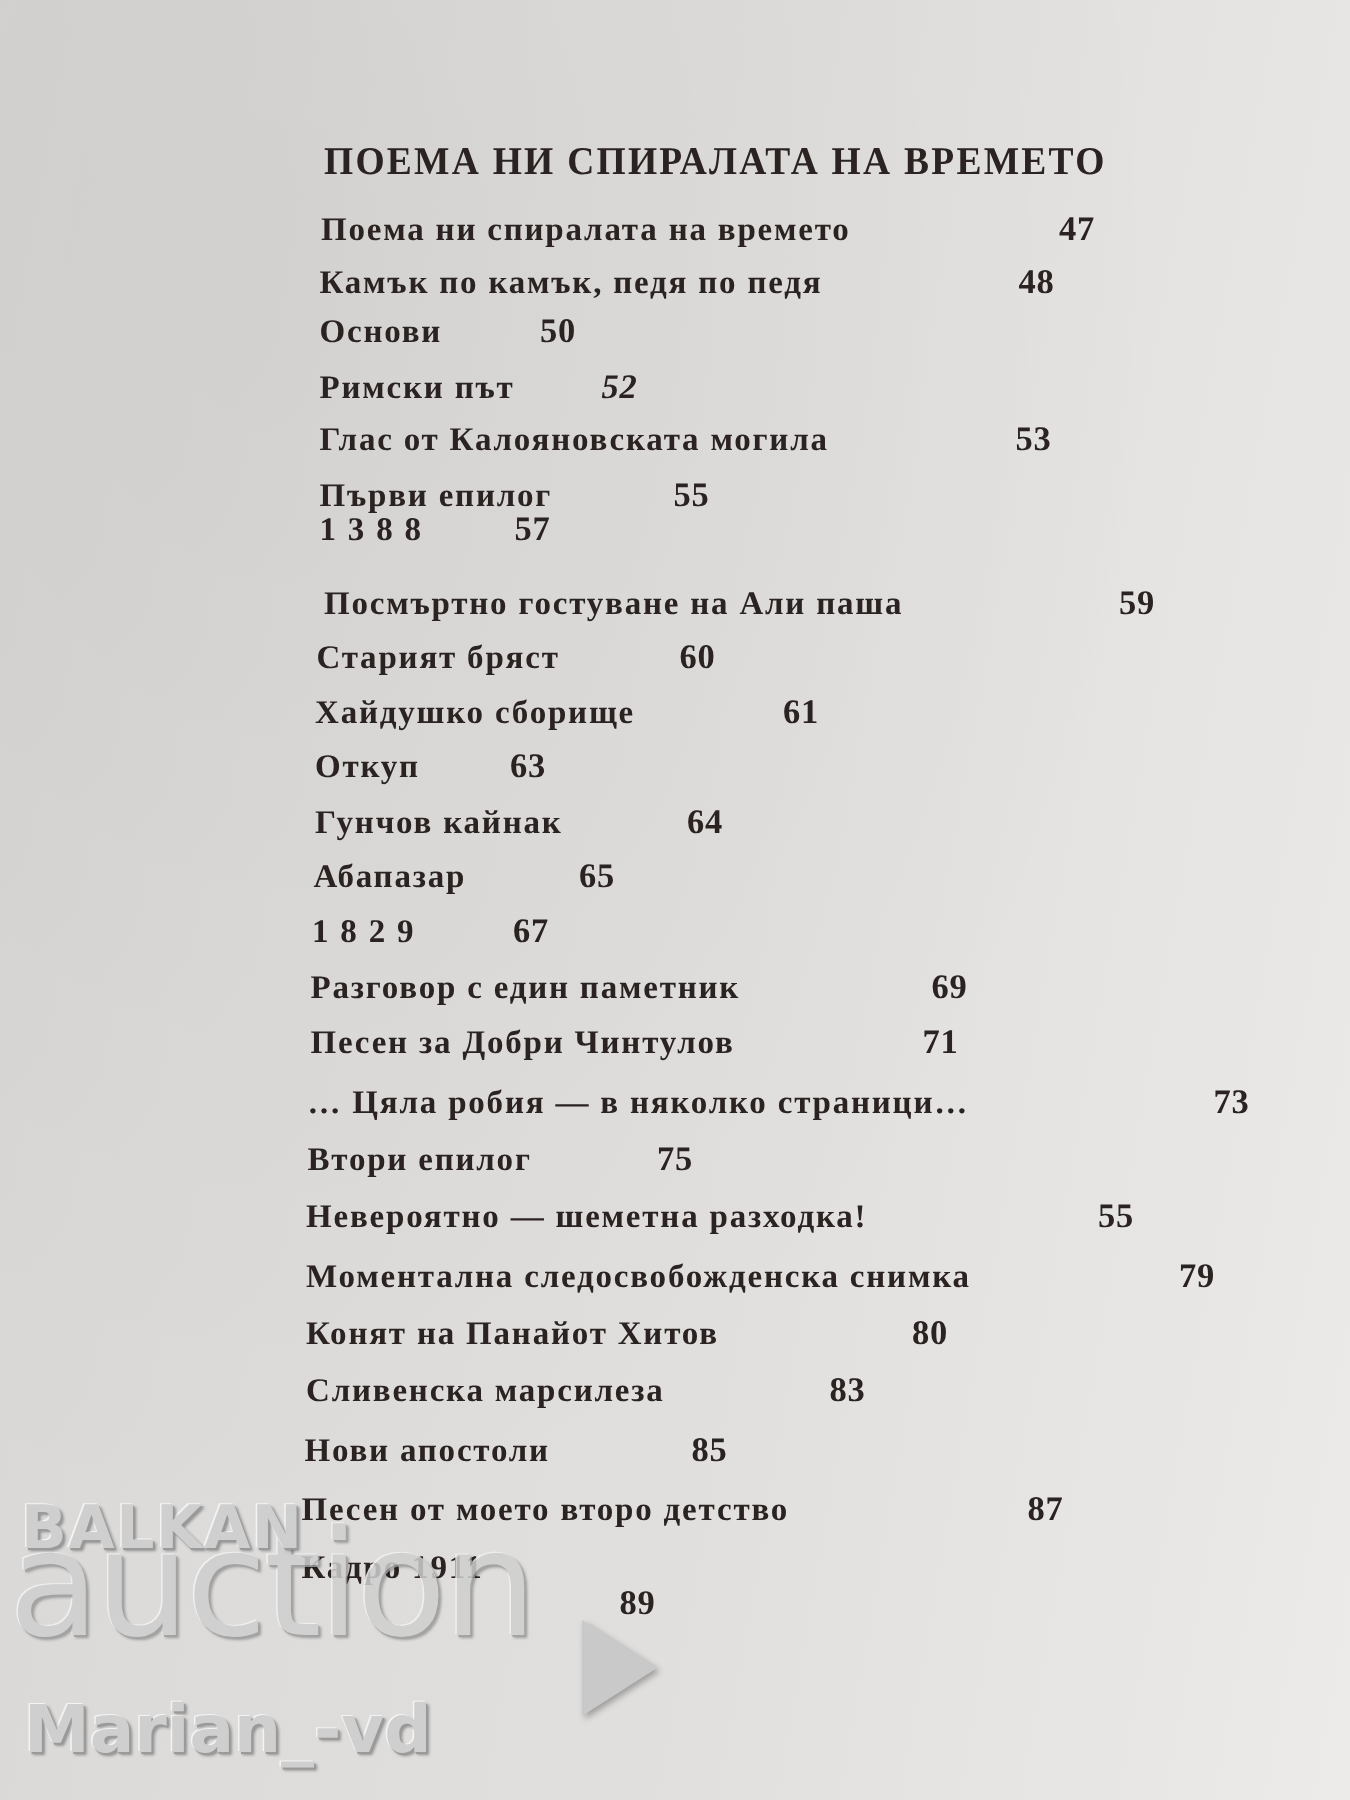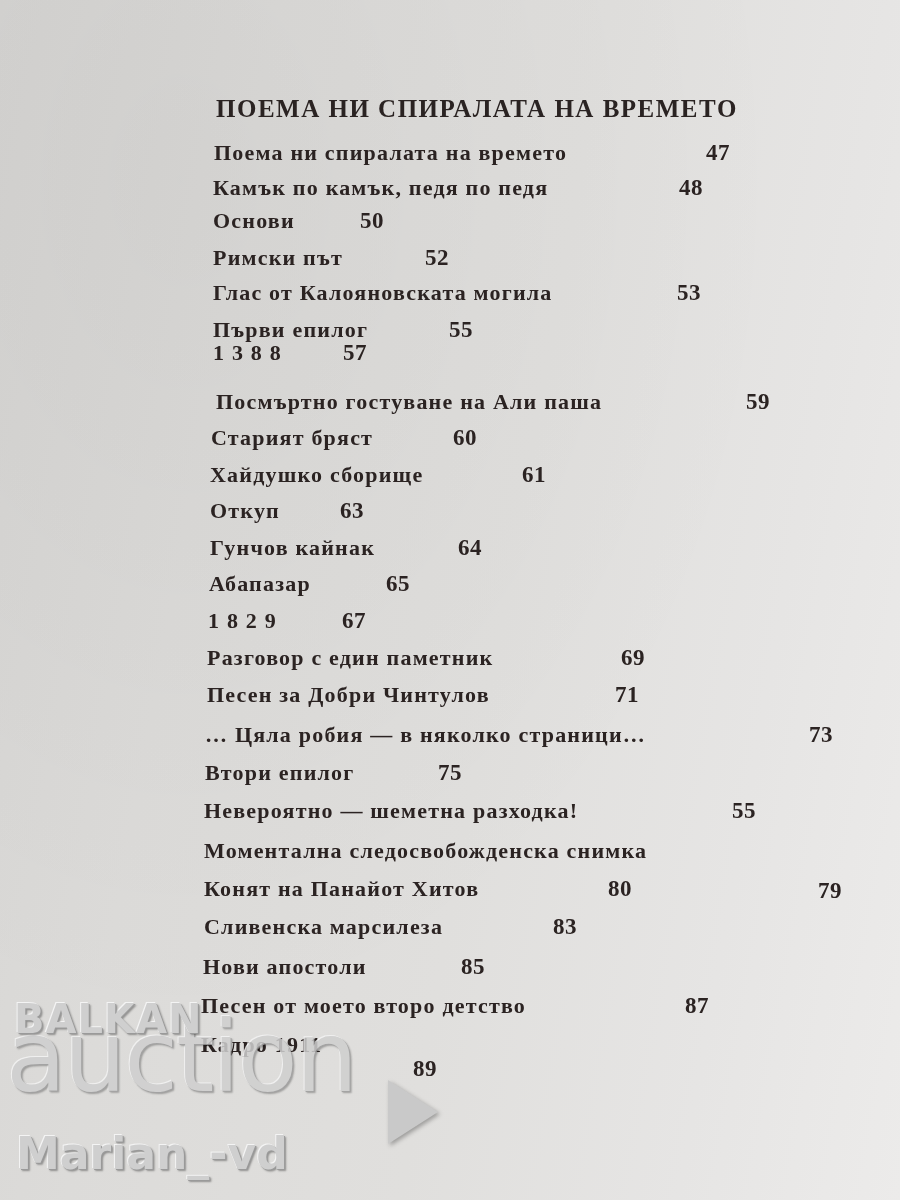--- a/index.html
+++ b/index.html
@@ -93,21 +93,21 @@
     <div class="toc-row" style="left:213px; top:175px;">
       <span class="title">Камък по камък, педя по педя</span>
       <span class="page-num" style="left:466px;">48</span>
     </div>
     <div class="toc-row" style="left:213px; top:208px;">
       <span class="title">Основи</span>
       <span class="page-num" style="left:147px;">50</span>
     </div>
     <div class="toc-row" style="left:213px; top:245px;">
       <span class="title">Римски път</span>
-      <span class="page-num" style="left:212px;">52</span>
+      <span class="page-num" style="left:188px;font-style:italic;">52</span>
     </div>
     <div class="toc-row" style="left:213px; top:280px;">
       <span class="title">Глас от Калояновската могила</span>
       <span class="page-num" style="left:464px;">53</span>
     </div>
     <div class="toc-row" style="left:213px; top:317px;">
       <span class="title">Първи епилог</span>
       <span class="page-num" style="left:236px;">55</span>
     </div>
     <div class="toc-row" style="left:213px; top:340px;">
@@ -157,21 +157,21 @@
     <div class="toc-row" style="left:205px; top:760px;">
       <span class="title">Втори епилог</span>
       <span class="page-num" style="left:233px;">75</span>
     </div>
     <div class="toc-row" style="left:204px; top:798px;">
       <span class="title">Невероятно — шеметна разходка!</span>
       <span class="page-num" style="left:528px;">55</span>
     </div>
     <div class="toc-row" style="left:204px; top:838px;">
       <span class="title">Моментална следосвобожденска снимка</span>
-      <span class="page-num" style="left:614px;margin-top:40px;">79</span>
+      <span class="page-num" style="left:582px;">79</span>
     </div>
     <div class="toc-row" style="left:204px; top:876px;">
       <span class="title">Конят на Панайот Хитов</span>
       <span class="page-num" style="left:404px;">80</span>
     </div>
     <div class="toc-row" style="left:204px; top:914px;">
       <span class="title">Сливенска марсилеза</span>
       <span class="page-num" style="left:349px;">83</span>
     </div>
     <div class="toc-row" style="left:203px; top:954px;">

